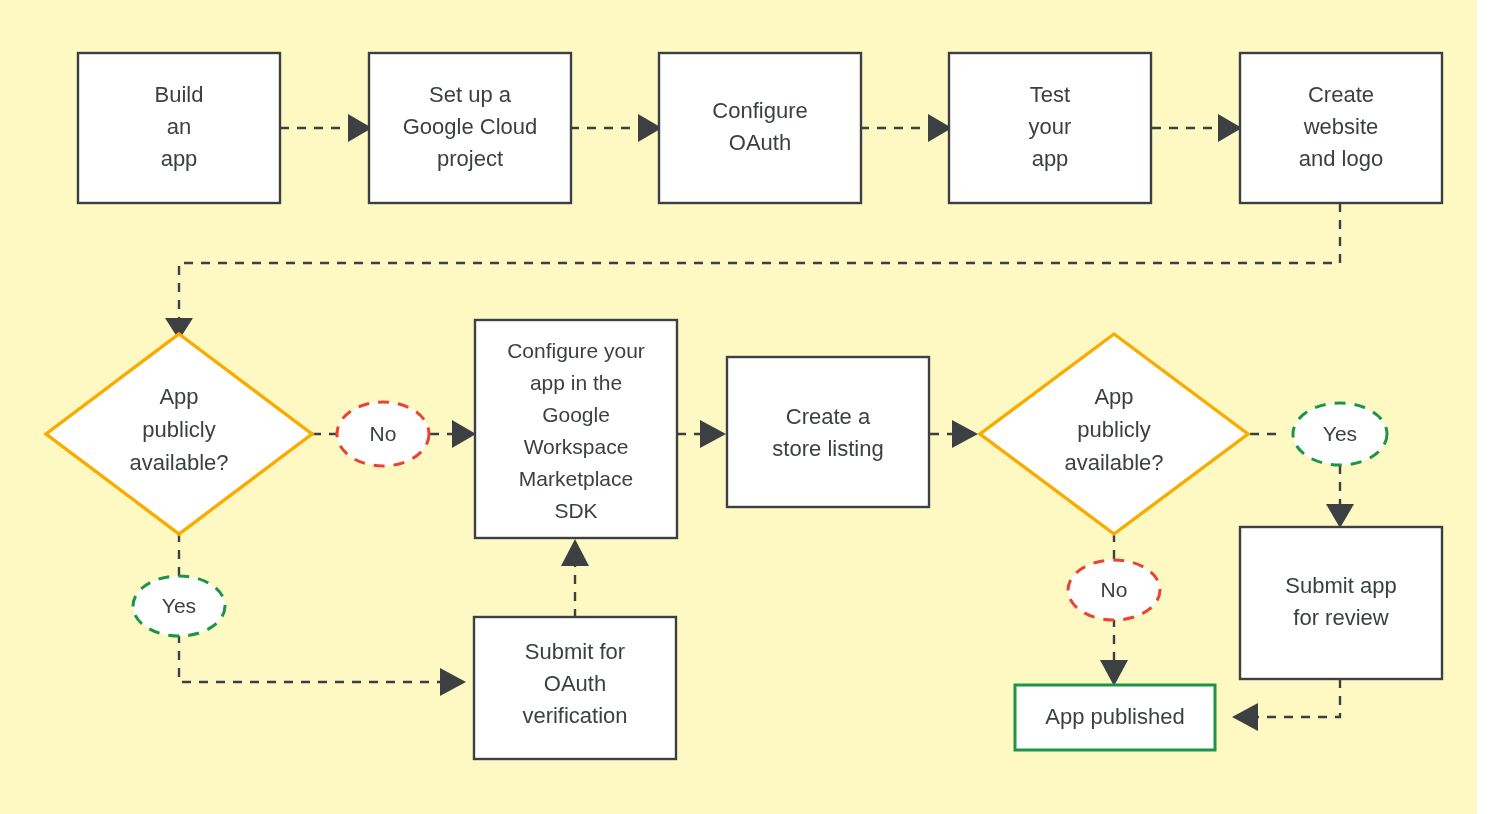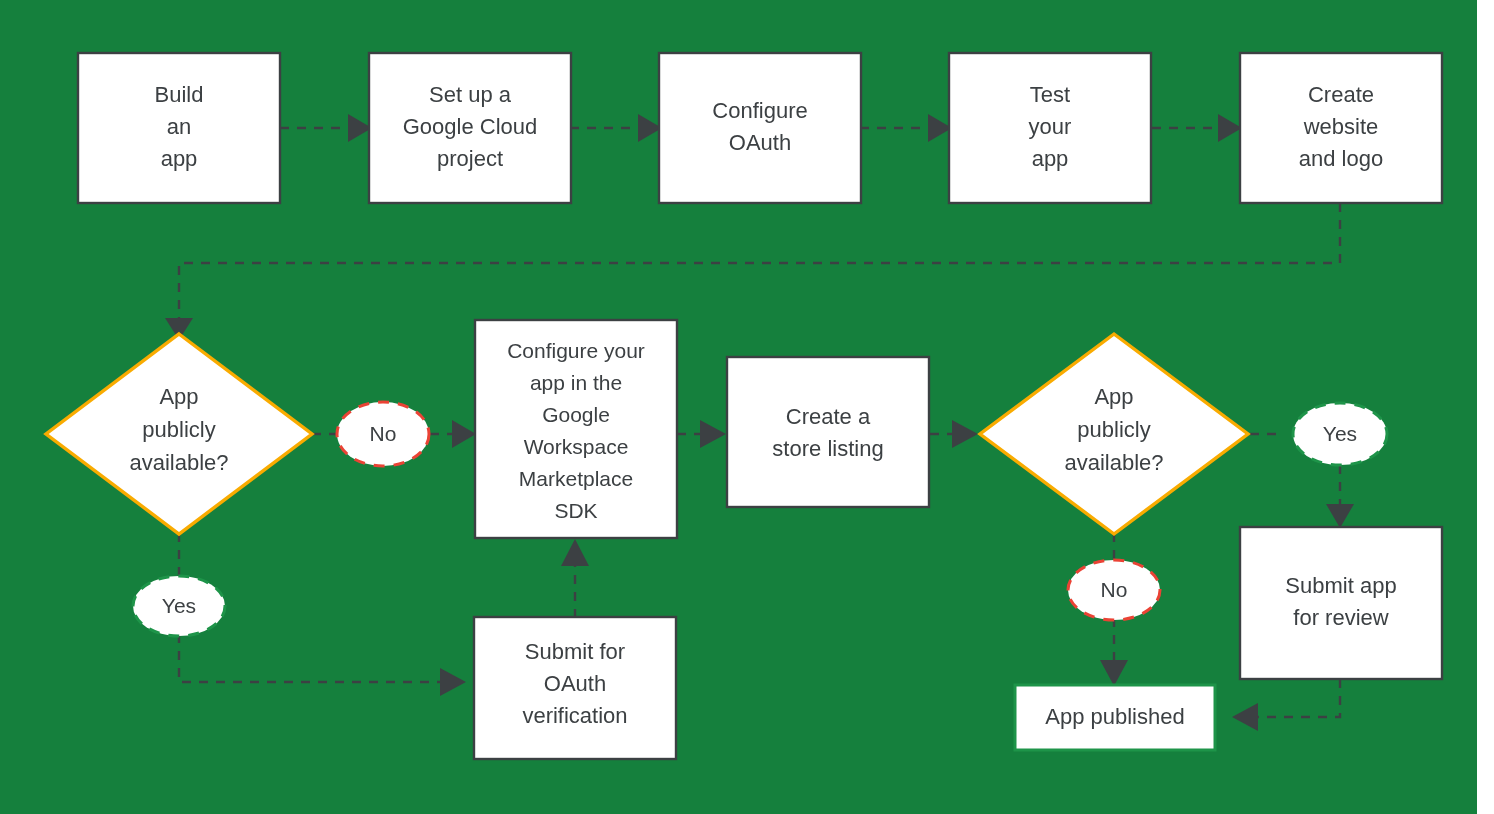--- a/index.html
+++ b/index.html
@@ -7,21 +7,21 @@
     padding: 0;
     background: #ffffff;
   }
   body {
     font-family: "Liberation Sans", sans-serif;
   }
   #diagram-root {
     position: relative;
     width: 1477px;
     height: 814px;
-    background: #15803d;
+    background: #fef9c3;
     overflow: hidden;
   }
   svg#flow {
     display: block;
     width: 1494px;
     height: 814px;
   }
   .node-label {
     font-family: "Liberation Sans", sans-serif;
     font-size: 22px;

